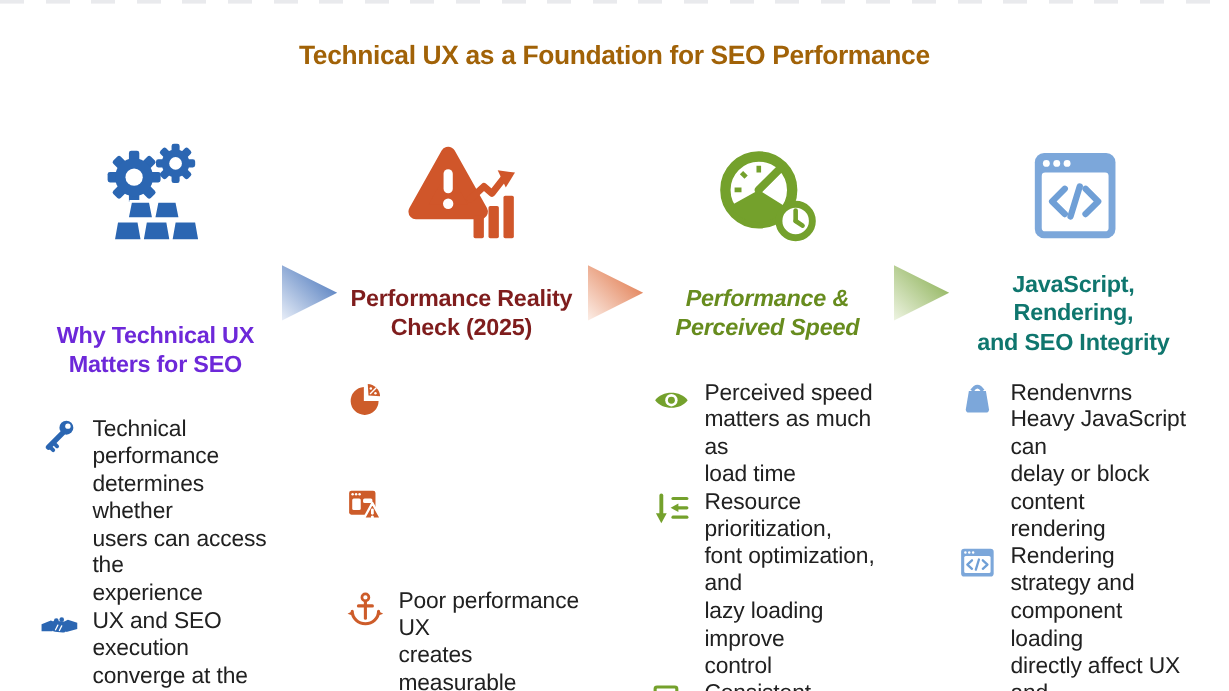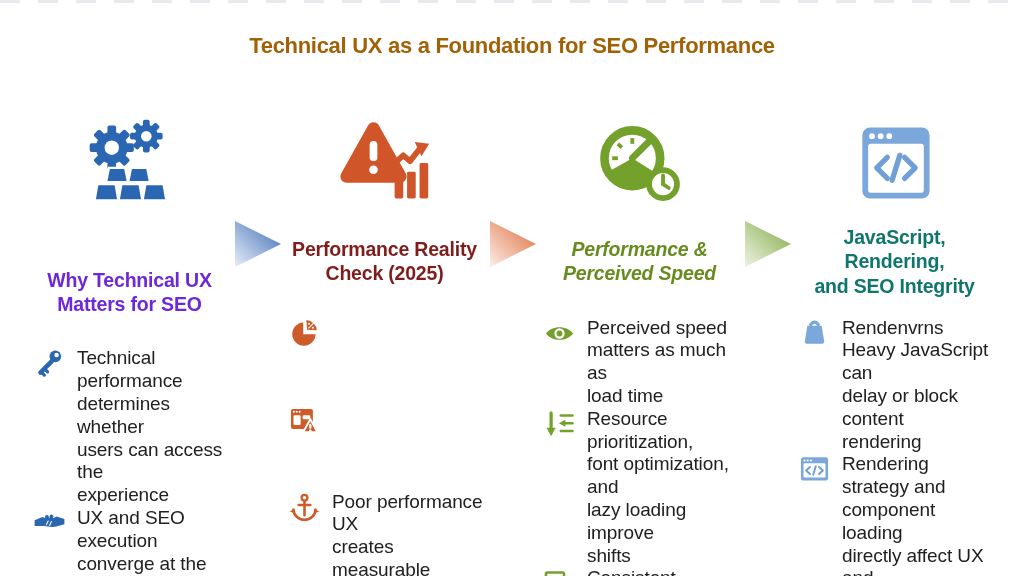--- a/index.html
+++ b/index.html
@@ -252,21 +252,21 @@
               <line x1="32" y1="22" x2="44" y2="22" stroke-width="4"></line>
               <line x1="26" y1="34" x2="44" y2="34" stroke-width="4"></line>
             </g>
             <polygon points="4,29 18,29 11,42" fill="#74a12c"></polygon>
             <polygon points="33,16.5 33,27.5 23,22" fill="#74a12c"></polygon>
           </svg>
         </span>
         <div class="item-text">Resource prioritization,
 font optimization, and
 lazy loading improve
-shifts</div>
+control</div>
       </div>
       <div class="item">
         <span class="item-icon">
           <svg viewBox="0 0 48 48" width="31" height="31">
             <g stroke="#74a12c" fill="none">
               <rect x="3" y="7" width="28" height="20" rx="2.5" stroke-width="4"></rect>
               <rect x="21" y="15" width="14" height="22" rx="3" stroke-width="4" fill="#fff"></rect>
               <rect x="34" y="23" width="11" height="16" rx="2.5" stroke-width="3.5" fill="#fff"></rect>
             </g>
           </svg>

